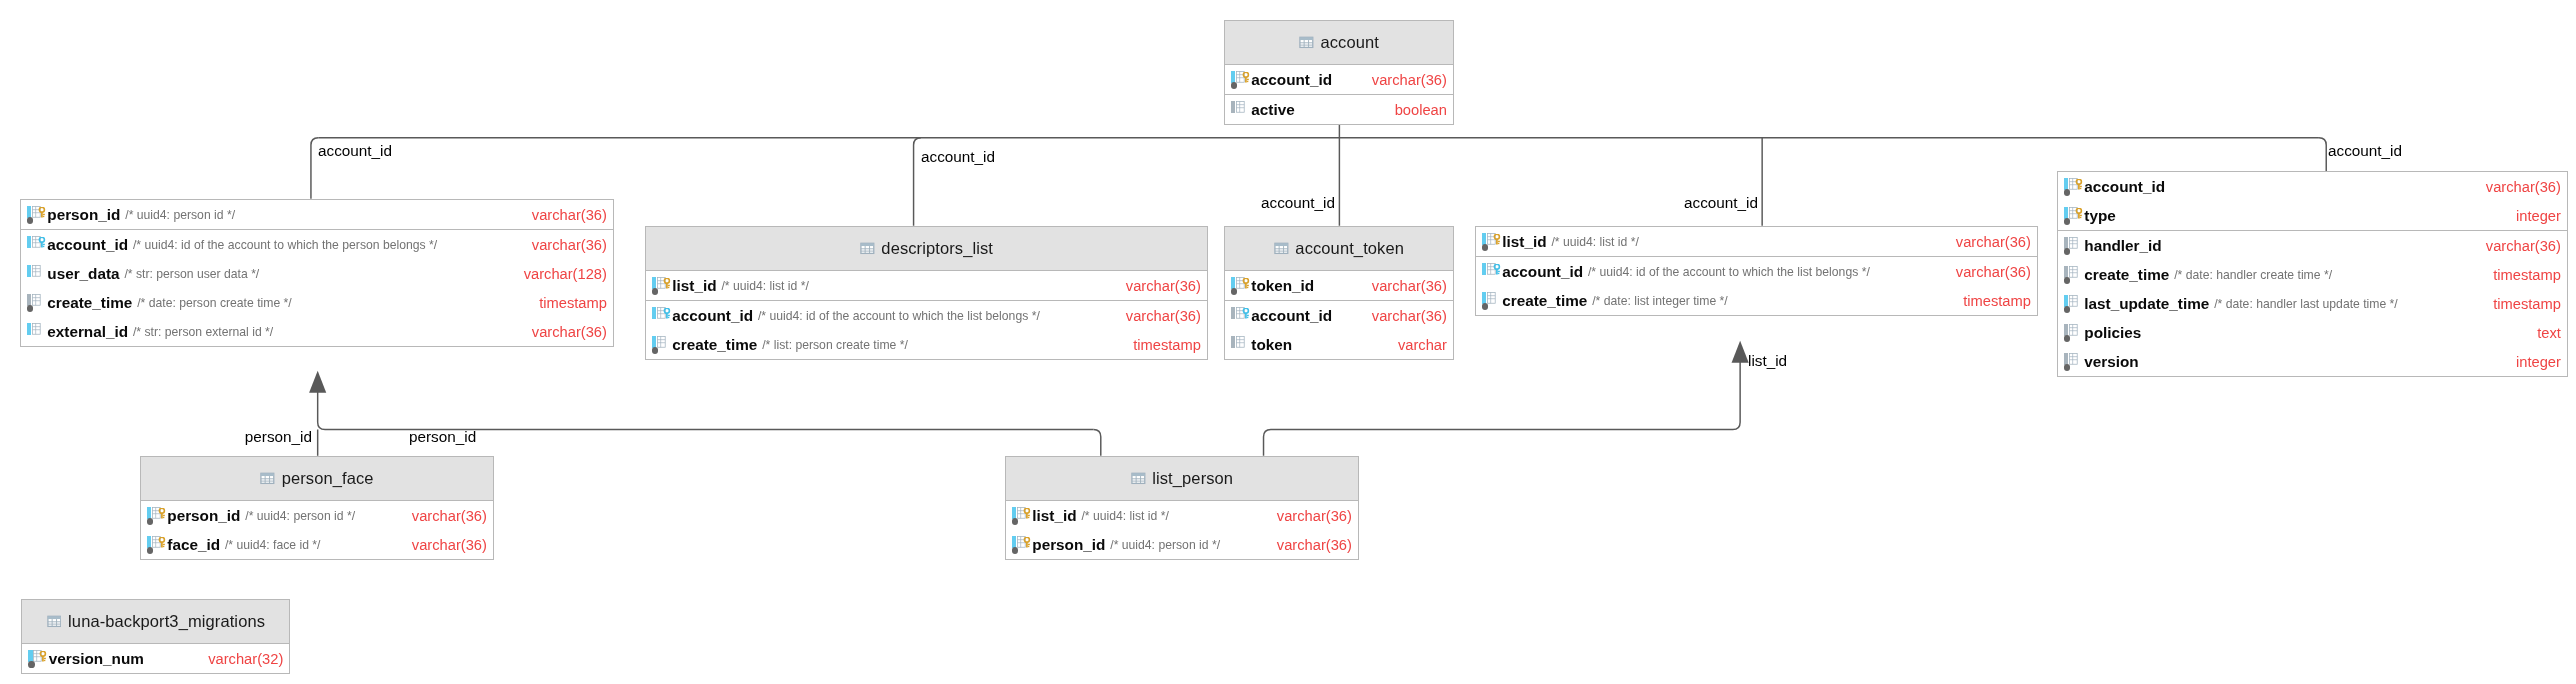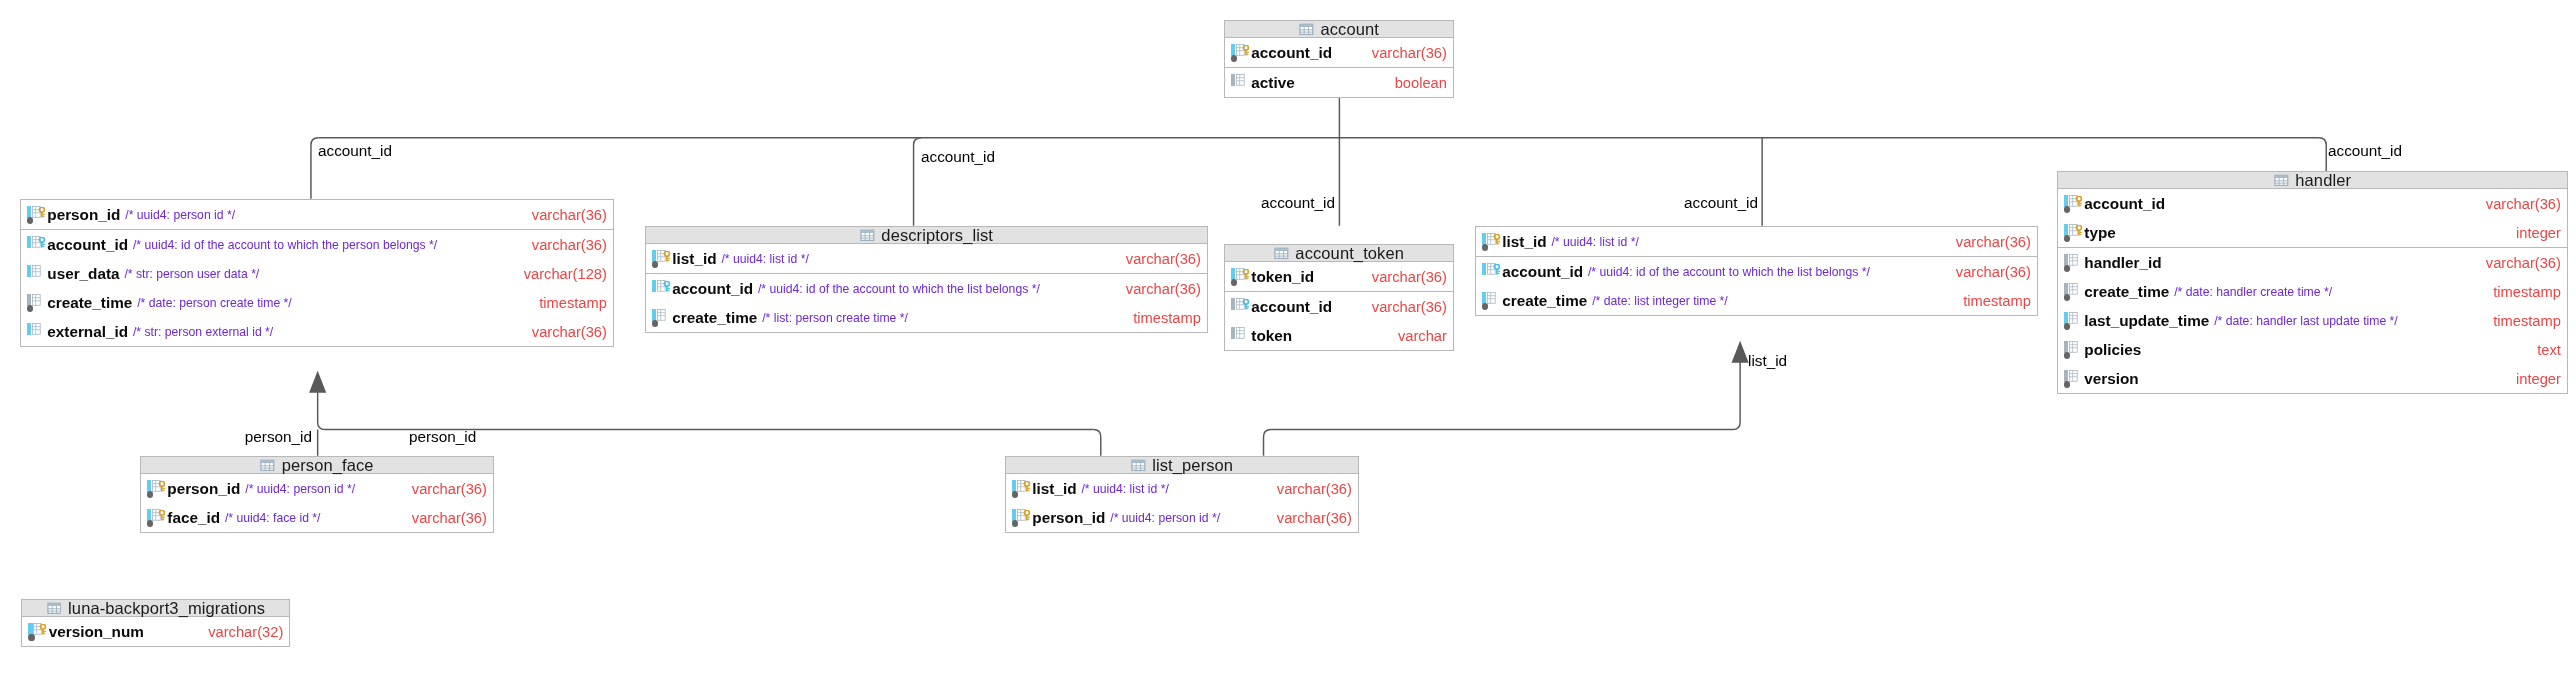--- a/index.html
+++ b/index.html
@@ -49,21 +49,21 @@
   .tbl {
     position: absolute;
     background: #ffffff;
     border: 0.9px solid #b8b8b8;
     box-sizing: border-box;
     box-shadow: 0 0 0 0 rgba(0,0,0,0);
   }
   .tbl-header {
     background: #e2e2e2;
     border-bottom: 0.9px solid #b8b8b8;
-    height: 17px;
+    height: 44px;
     display: flex;
     align-items: center;
     justify-content: center;
     gap: 6.7px;
     box-sizing: border-box;
   }
   .tbl-title {
     font-size: 16.5px;
     color: #1a1a1a;
     font-family: "Liberation Sans", sans-serif;
@@ -91,21 +91,21 @@
   }
   .col-name {
     font-size: 15.3px;
     font-weight: bold;
     color: #0a0a0a;
     white-space: nowrap;
     font-family: "Liberation Sans", sans-serif;
   }
   .col-comment {
     font-size: 12.2px;
-    color: #6d28d9;
+    color: #737373;
     white-space: nowrap;
     margin-left: 4.9px;
     font-family: "Liberation Sans", sans-serif;
   }
   .col-spacer { flex: 1 1 auto; min-width: 8.6px; }
   .col-type {
     font-size: 14.7px;
     color: #ef4444;
     white-space: nowrap;
     font-family: "Liberation Sans", sans-serif;
@@ -404,21 +404,21 @@
                 <span class="gi gi-dot"></span>
               </span>
               <span class="col-name">create_time</span>
               <span class="col-comment">/* list: person create time */</span>
               <span class="col-spacer"></span>
               <span class="col-type">timestamp</span>
             </div>
           </div>
         </div>
       </div>
-      <div class="tbl" style="left: 1224px; top: 244px; width: 230px;">
+      <div class="tbl" style="left: 1224px; top: 226px; width: 230px;">
         <div class="tbl-header">
           <span style="display: inline-flex;">
             <svg width="14.7" height="14.7" viewBox="0 0 16 16" xmlns="http://www.w3.org/2000/svg">
               <rect x="1" y="2.5" width="14" height="11" fill="#ffffff" stroke="#9fb0bd" stroke-width="1.4"></rect>
               <rect x="1" y="2.5" width="14" height="3" fill="#a8bcc9"></rect>
               <line x1="1" y1="8.5" x2="15" y2="8.5" stroke="#9fb0bd" stroke-width="1"></line>
               <line x1="1" y1="11" x2="15" y2="11" stroke="#9fb0bd" stroke-width="1"></line>
               <line x1="5.6" y1="5.5" x2="5.6" y2="13.5" stroke="#9fb0bd" stroke-width="1"></line>
               <line x1="10.4" y1="5.5" x2="10.4" y2="13.5" stroke="#9fb0bd" stroke-width="1"></line>
             </svg>
@@ -548,33 +548,20 @@
               </span>
               <span class="col-name">create_time</span>
               <span class="col-comment">/* date: list integer time */</span>
               <span class="col-spacer"></span>
               <span class="col-type">timestamp</span>
             </div>
           </div>
         </div>
       </div>
       <div class="tbl" style="left: 2057px; top: 171px; width: 511px;">
-        <div class="tbl-header">
-          <span style="display: inline-flex;">
-            <svg width="14.7" height="14.7" viewBox="0 0 16 16" xmlns="http://www.w3.org/2000/svg">
-              <rect x="1" y="2.5" width="14" height="11" fill="#ffffff" stroke="#9fb0bd" stroke-width="1.4"></rect>
-              <rect x="1" y="2.5" width="14" height="3" fill="#a8bcc9"></rect>
-              <line x1="1" y1="8.5" x2="15" y2="8.5" stroke="#9fb0bd" stroke-width="1"></line>
-              <line x1="1" y1="11" x2="15" y2="11" stroke="#9fb0bd" stroke-width="1"></line>
-              <line x1="5.6" y1="5.5" x2="5.6" y2="13.5" stroke="#9fb0bd" stroke-width="1"></line>
-              <line x1="10.4" y1="5.5" x2="10.4" y2="13.5" stroke="#9fb0bd" stroke-width="1"></line>
-            </svg>
-          </span>
-          <span class="tbl-title">handler</span>
-        </div>
         <div class="tbl-body">
           <div class="tbl-group">
             <div class="col-row">
               <span class="col-icon">
                 <span class="gi gi-bar cyan"></span>
                 <span class="gi gi-lines"><svg width="8.6" height="11.6" viewBox="0 0 14 19" xmlns="http://www.w3.org/2000/svg">
                     <rect x="0.6" y="0.6" width="12.8" height="17.8" fill="#ffffff" stroke="#9fb0bd" stroke-width="1.2"></rect>
                     <line x1="0.6" y1="6" x2="13.4" y2="6" stroke="#9fb0bd" stroke-width="1.1"></line>
                     <line x1="0.6" y1="11" x2="13.4" y2="11" stroke="#9fb0bd" stroke-width="1.1"></line>
                     <line x1="6" y1="0.6" x2="6" y2="18.4" stroke="#9fb0bd" stroke-width="1.1"></line>

